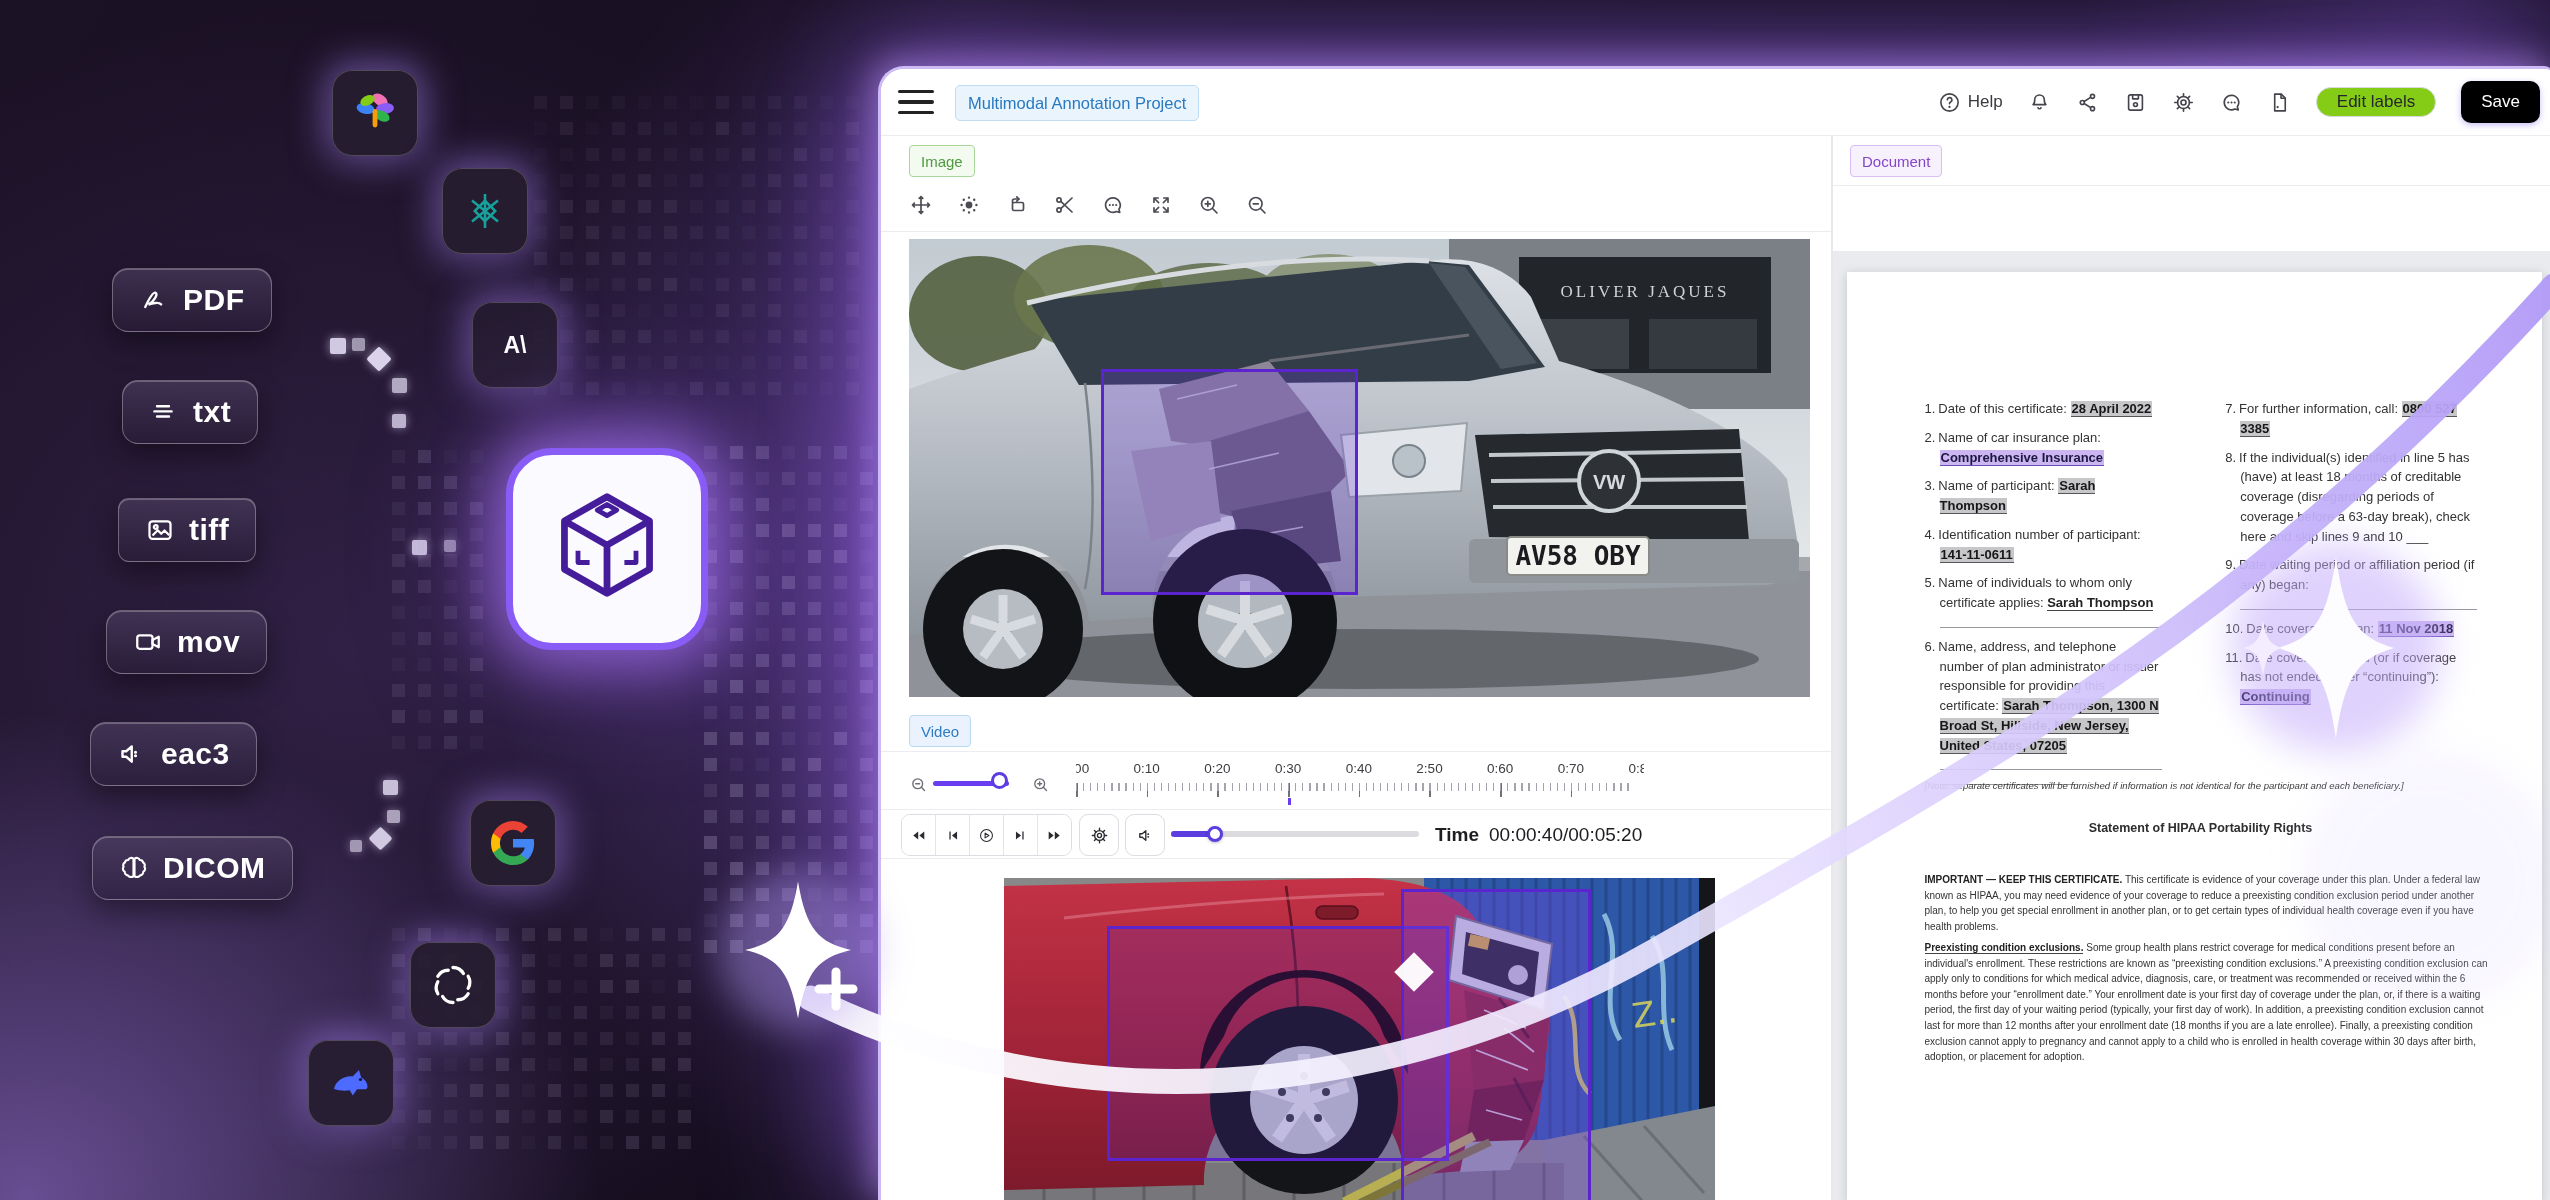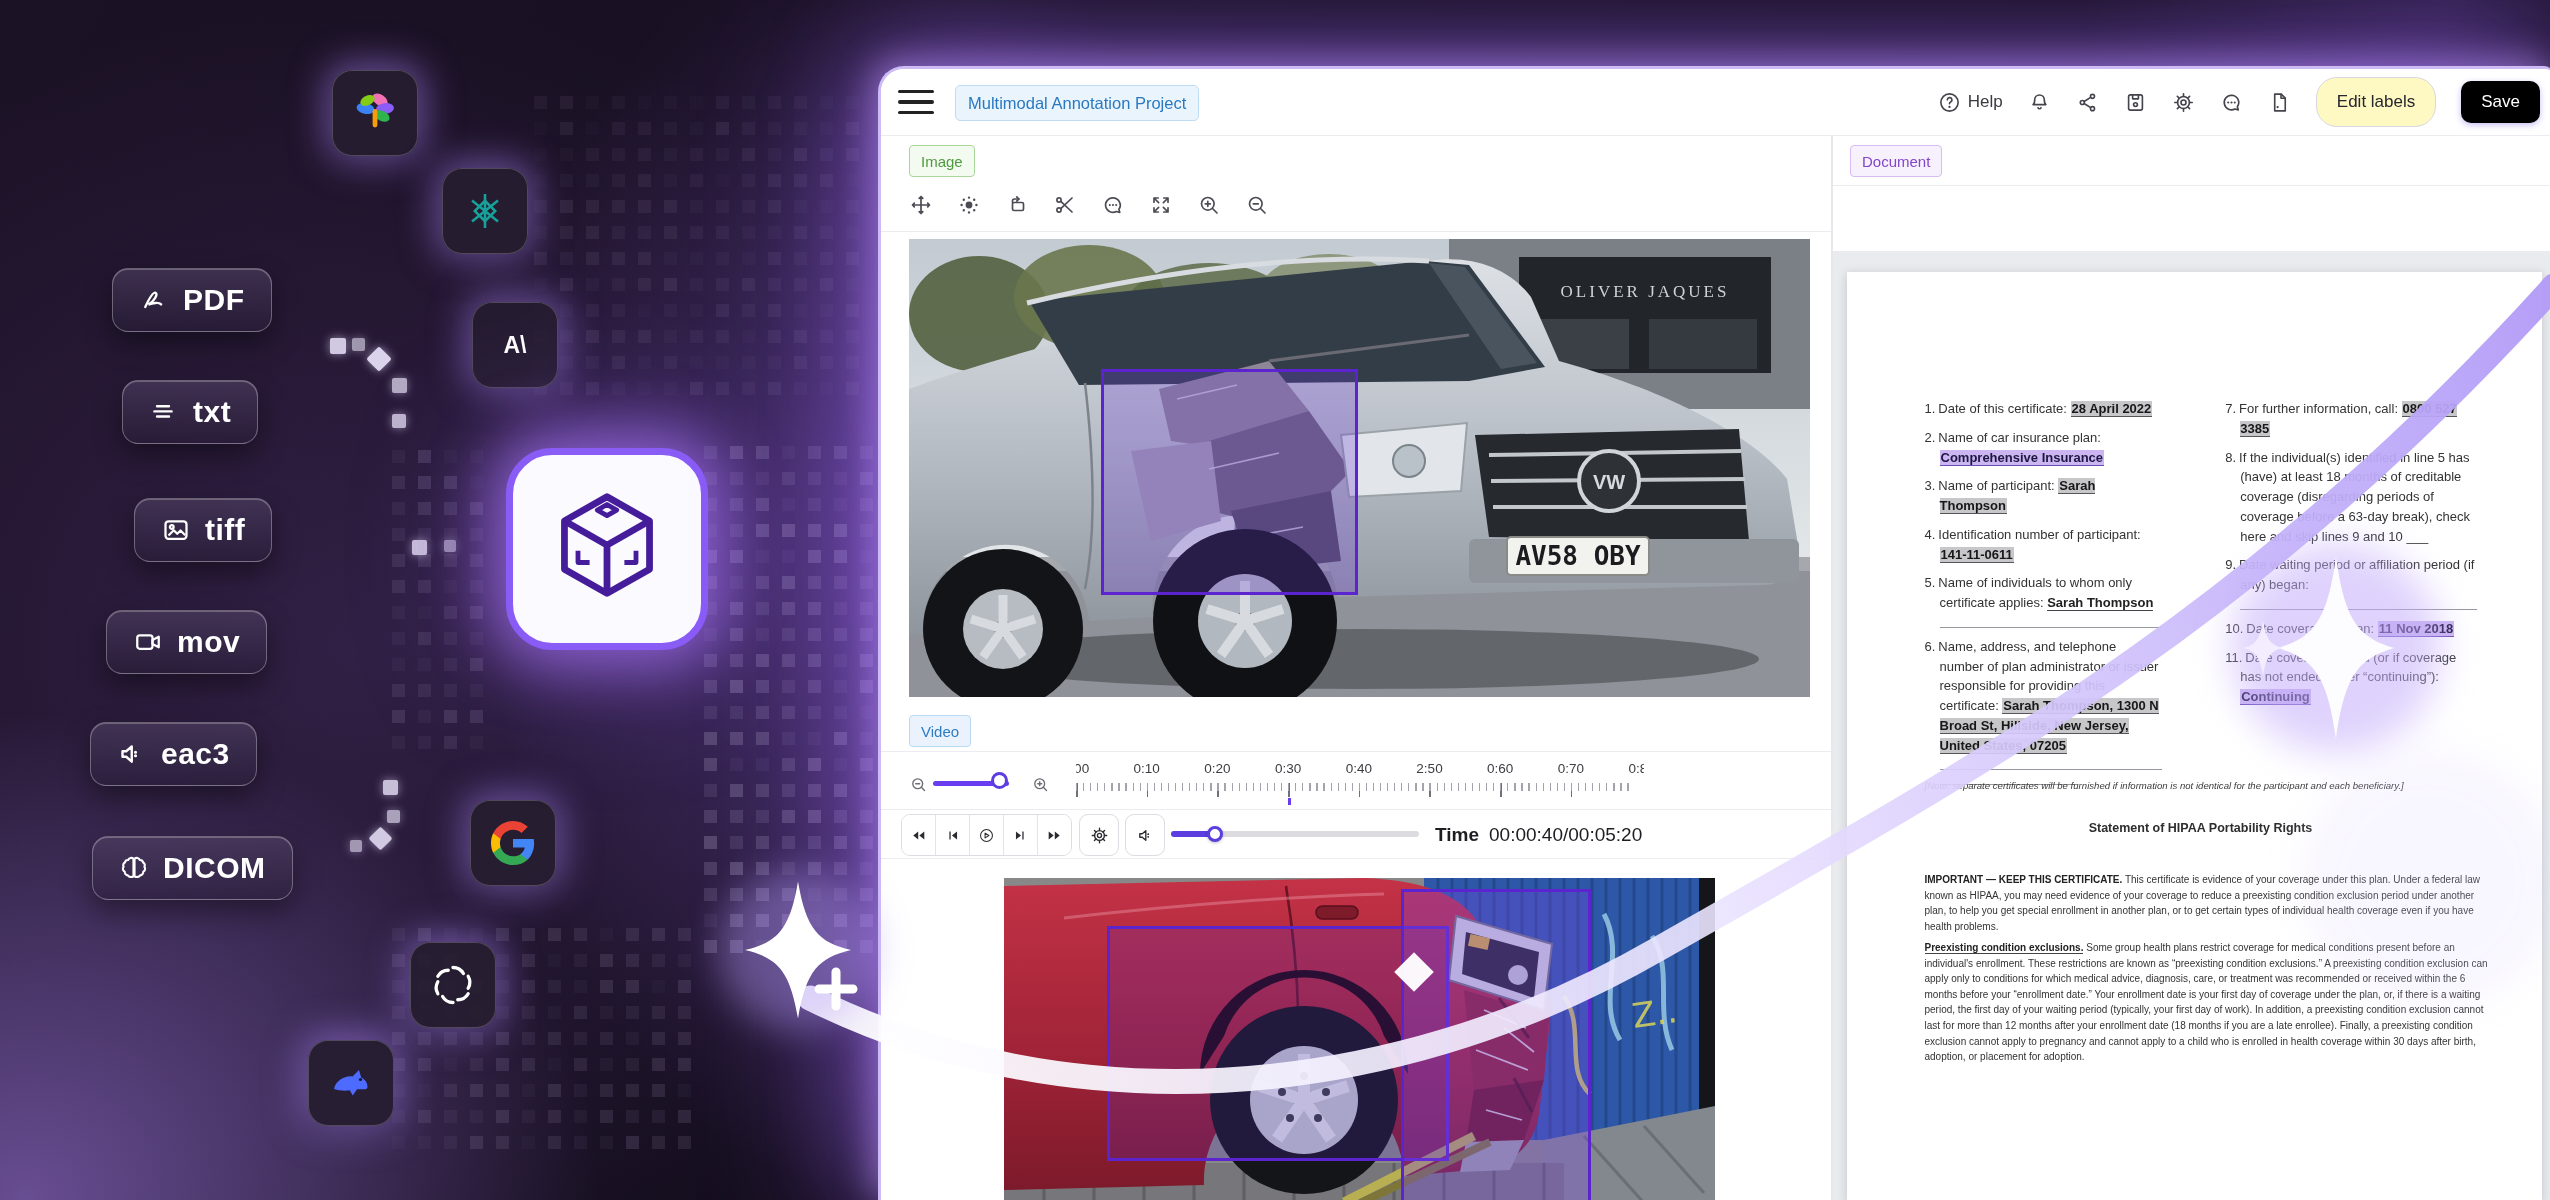--- a/index.html
+++ b/index.html
@@ -42,21 +42,21 @@
     box-shadow:-46px 0 130px rgba(152,102,242,.45), 0 -30px 110px rgba(152,102,242,.35), -6px -6px 34px rgba(205,170,255,.55);}
   .tb{position:absolute;left:0;top:0;right:0;height:66px;background:#fff;border-bottom:1px solid #ececf0;}
   .hamb{position:absolute;left:17px;top:21px;width:36px;height:24px;display:flex;flex-direction:column;justify-content:space-between;cursor:pointer;}
   .hamb span{display:block;height:3.4px;background:#222;border-radius:2px;}
   .proj-badge{position:absolute;left:74px;top:16px;height:34px;display:inline-flex;align-items:center;padding:0 12px;
     background:#e9f4fd;border:1px solid #bedcf4;border-radius:5px;color:#2979c1;font-size:16.5px;}
   .tb-right{position:absolute;right:14px;top:12px;height:42px;display:flex;align-items:center;gap:25px;}
   .tb-ic{width:23px;height:23px;color:#44444c;display:inline-flex;}
   .tb-ic svg{width:100%;height:100%;}
   .help-wrap{display:flex;align-items:center;gap:7px;color:#3a3a42;font-size:17px;}
-  .btn-outline{height:50px;padding:0 20px;border-radius:21px;border:1px solid #d8d8de;background:#fef9c3;
+  .btn-outline{height:30px;padding:0 20px;border-radius:21px;border:1px solid #d8d8de;background:#84cc16;
     display:inline-flex;align-items:center;font-size:17px;color:#26262e;}
   .btn-primary{height:42px;padding:0 20px;border-radius:10px;border:none;background:#000000;
     display:inline-flex;align-items:center;font-size:17px;color:#fff;font-weight:500;box-shadow:0 2px 6px rgba(91,69,230,.35);}
   .panelL{position:absolute;left:0;top:66px;width:950px;bottom:0;background:#fff;}
   .vdiv{position:absolute;left:950px;top:66px;width:1.5px;bottom:0;background:#e7e7ec;}
   .panelR{position:absolute;left:951.5px;top:66px;right:0;bottom:0;background:#fff;}
   .tag{display:inline-flex;align-items:center;height:30px;padding:0 11px;border-radius:4px;font-size:15px;border:1px solid;}
   .tag-image{position:absolute;left:28px;top:76px;background:#f3faf0;border-color:#a9d79b;color:#4f9a3e;}
   .tag-video{position:absolute;left:28px;top:646px;background:#eaf3fd;border-color:#badaf3;color:#2e7cc3;}
   .tag-doc{position:absolute;left:969px;top:76px;background:#f7f1fd;border-color:#d7bdf1;color:#8445c9;}
@@ -589,21 +589,21 @@
             <path d="M5 17.6c2.7-5.8 6-12.3 8.3-11.4 2.3.9-1.6 7.5-5.8 9.5 3.3-1.4 8.6-2.1 10.2-.2"></path>
           </svg></span>
         <span>PDF</span>
       </div>
       <div class="fbadge" style="left: 122px; top: 380px;">
         <span class="bico"><svg viewBox="0 0 24 24" fill="none" stroke="currentColor" stroke-width="1.9" stroke-linecap="round">
             <path d="M6.4 7.4h9.6M4.3 11.5h13.8M6.4 15.6h9.6"></path>
           </svg></span>
         <span>txt</span>
       </div>
-      <div class="fbadge" style="left: 134px; top: 498px;">
+      <div class="fbadge" style="left: 118px; top: 498px; border-radius: 11px;">
         <span class="bico"><svg viewBox="0 0 24 24" fill="none" stroke="currentColor" stroke-width="1.8" stroke-linejoin="round">
             <rect x="3.6" y="5" width="16.8" height="14" rx="2.4"></rect>
             <circle cx="8.6" cy="9.6" r="1.5"></circle>
             <path d="M6 16.4l4.2-4.2 2.8 2.8 2.6-2.6 3.8 3.8"></path>
           </svg></span>
         <span>tiff</span>
       </div>
       <div class="fbadge" style="left: 106px; top: 610px;">
         <span class="bico"><svg viewBox="0 0 24 24" fill="none" stroke="currentColor" stroke-width="1.8" stroke-linejoin="round">
             <rect x="3.4" y="6.6" width="12.2" height="10.8" rx="2"></rect>

